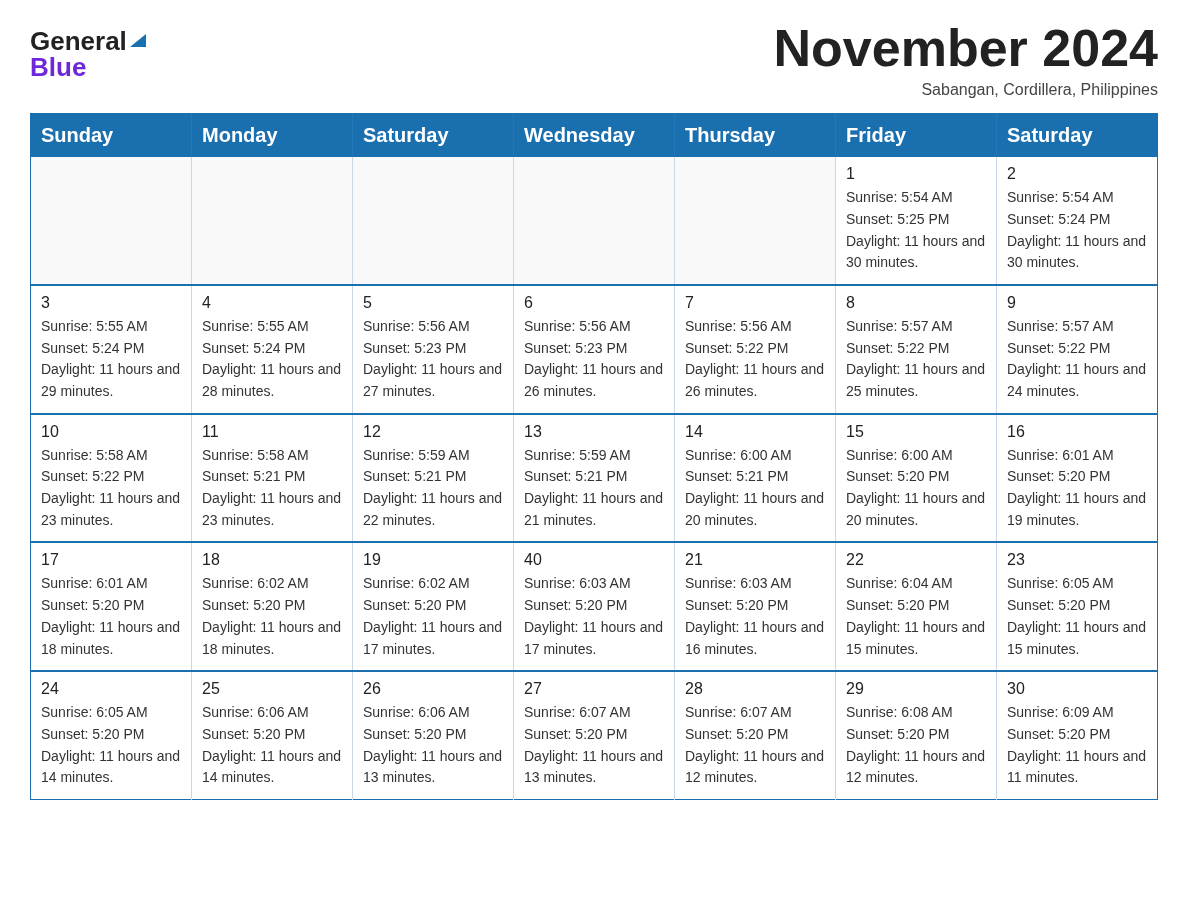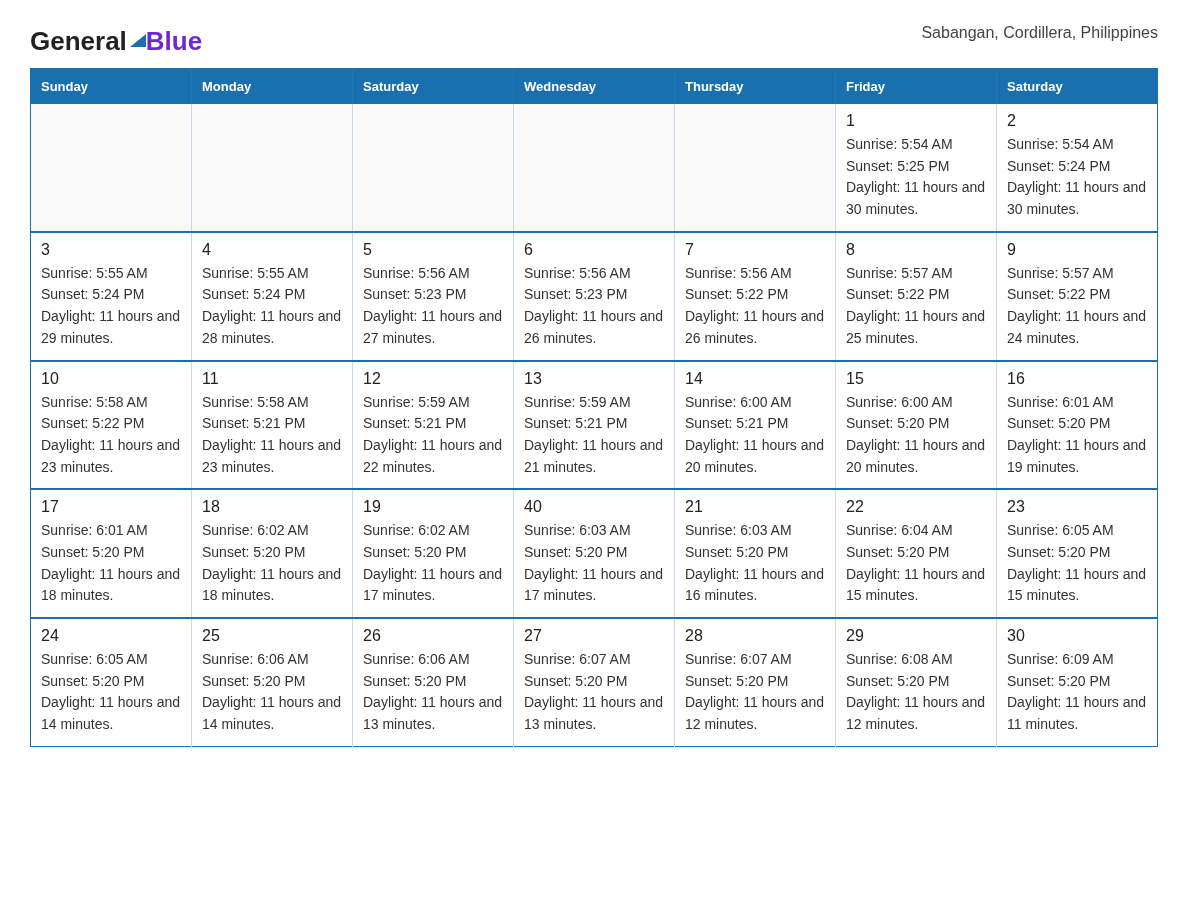--- a/index.html
+++ b/index.html
@@ -12,21 +12,21 @@
       padding: 20px 30px 30px 30px;
     }
     .header-row {
       display: flex;
       align-items: flex-start;
       justify-content: space-between;
       margin-bottom: 10px;
     }
     .logo {
       display: flex;
-      flex-direction: row;
+      flex-direction: column;
       align-items: flex-start;
       margin-top: 8px;
     }
     .logo-general {
       font-size: 26px;
       font-weight: bold;
       color: #222;
       line-height: 1;
     }
     .logo-blue {
@@ -53,21 +53,21 @@
     }
     .calendar-table {
       width: 100%;
       border-collapse: collapse;
       margin-top: 14px;
       border: 1.5px solid #1a6faf;
     }
     .calendar-table th {
       background-color: #1a6faf;
       color: #fff;
-      font-size: 13px;
+      font-size: 20px;
       font-weight: bold;
       padding: 10px 10px;
       text-align: left;
       border-right: 1px solid #2277bb;
     }
     .calendar-table th:last-child {
       border-right: none;
     }
     .calendar-table td {
       vertical-align: top;
@@ -106,20 +106,21 @@
 
 <div class="header-row">
   <div class="logo">
     <div style="display:flex;align-items:center;">
       <span class="logo-general">General</span>
       <span style="display:inline-block;width:0;height:0;border-left:0px solid transparent;border-right:16px solid #1a6faf;border-top:13px solid transparent;border-bottom:0px solid transparent;margin-left:3px;margin-top:-2px;"></span>
     </div>
     <span class="logo-blue">Blue</span>
   </div>
   <div class="title-block">
+    <div class="month-title">November 2024</div>
     <div class="location-title">Sabangan, Cordillera, Philippines</div>
   </div>
 </div>
 
 <table class="calendar-table">
   <thead>
     <tr>
     <th>Sunday</th>
         <th>Monday</th>
         <th>Saturday</th>

